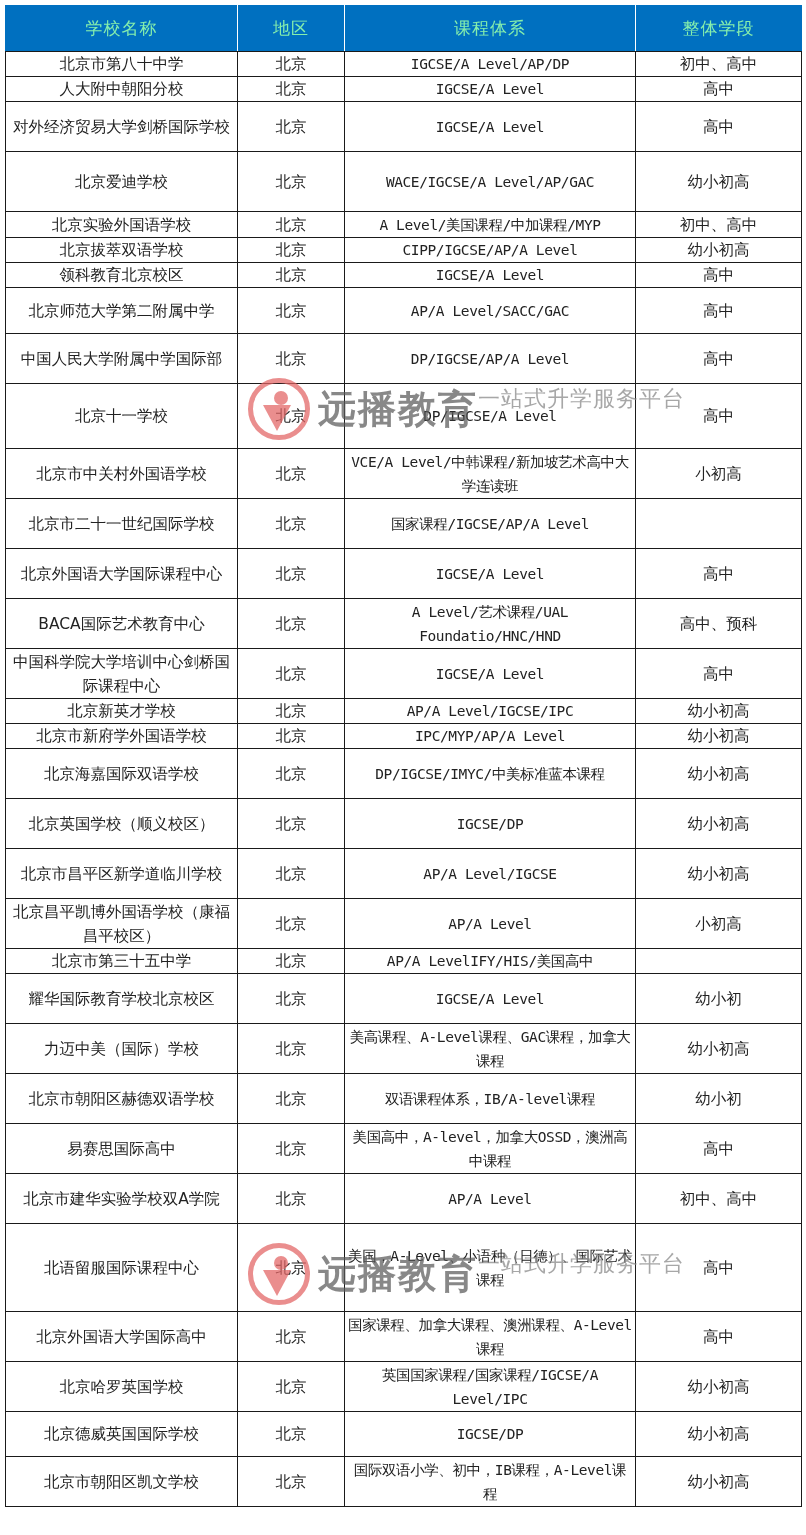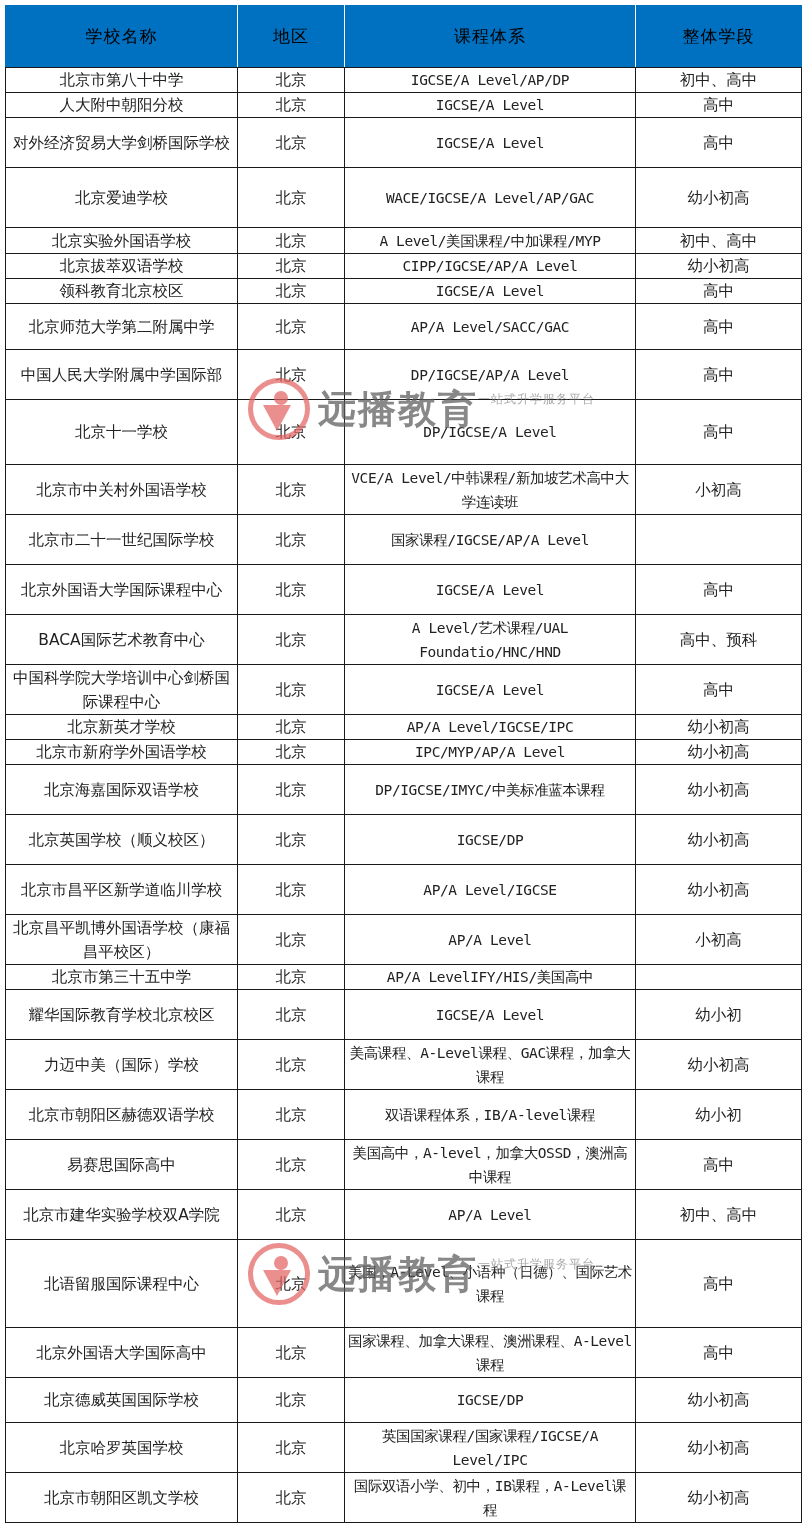--- a/index.html
+++ b/index.html
@@ -7,25 +7,25 @@
          font-family: "DejaVu Serif", "Liberation Serif", serif; color: #222; }
   table.schools {
     position: absolute; left: 5px; top: 5px;
     width: 796px; border-collapse: collapse; table-layout: fixed;
   }
   table.schools col.c1 { width: 232px; }
   table.schools col.c2 { width: 107px; }
   table.schools col.c3 { width: 291px; }
   table.schools col.c4 { width: 166px; }
   table.schools th {
-    background: #0070c0; color: #000000; height: 45px;
+    background: #0070c0; color: #86efac; height: 45px;
     font-family: "DejaVu Sans", "Liberation Sans", sans-serif;
     font-weight: normal; font-size: 17px; letter-spacing: 1px;
     border: 1px solid #1a1a1a; border-top-color: #0070c0;
-    border-left-color: #0070c0; border-right-color: #ffffff; padding: 8px;
+    border-left-color: #0070c0; border-right-color: #ffffff; padding: 0;
   }
   table.schools th:last-child { border-right-color: #0070c0; }
   table.schools td {
     border: 1px solid #1a1a1a; text-align: center; vertical-align: middle;
     font-size: 15.5px; line-height: 24px; padding: 0 4px;
     font-family: "DejaVu Sans", "Liberation Sans", sans-serif;
   }
   table.schools td.course {
     font-family: "DejaVu Sans Mono", "Liberation Mono", monospace;
     font-size: 14.5px; letter-spacing: -0.4px; padding: 0 2px;
@@ -48,21 +48,21 @@
     border-left: 14px solid transparent; border-right: 14px solid transparent;
     border-top: 26px solid rgba(226, 98, 98, 0.72);
   }
   .wm-text { margin-left: 8px; display: flex; flex-direction: row; }
   .wm-title {
     font-family: "DejaVu Sans", "Liberation Sans", sans-serif; font-weight: bold;
     font-size: 38px; line-height: 40px; color: rgba(90, 90, 90, 0.72); letter-spacing: 2px;
   }
   .wm-sub {
     font-family: "DejaVu Sans", "Liberation Sans", sans-serif;
-    font-size: 12px; line-height: 20px; color: rgba(130, 130, 130, 0.7); letter-spacing: 1px;
+    font-size: 22px; line-height: 20px; color: rgba(130, 130, 130, 0.7); letter-spacing: 1px;
   }
 </style>
 </head>
 <body>
 
 <table class="schools">
   <colgroup>
     <col class="c1">
       <col class="c2">
       <col class="c3">
@@ -244,30 +244,30 @@
         <td class="region">北京</td>
         <td class="course">美国，A-Level、小语种（日德）、国际艺术课程</td>
         <td>高中</td>
       </tr>
       <tr style="height: 50px;">
         <td>北京外国语大学国际高中</td>
         <td class="region">北京</td>
         <td class="course">国家课程、加拿大课程、澳洲课程、A-Level课程</td>
         <td>高中</td>
       </tr>
+      <tr style="height: 50px;">
+        <td>北京哈罗英国学校</td>
+        <td class="region">北京</td>
+        <td class="course">英国国家课程/国家课程/IGCSE/A Level/IPC</td>
+        <td>幼小初高</td>
+      </tr>
       <tr style="height: 45px;">
         <td>北京德威英国国际学校</td>
         <td class="region">北京</td>
         <td class="course">IGCSE/DP</td>
-        <td>幼小初高</td>
-      </tr>
-      <tr style="height: 50px;">
-        <td>北京哈罗英国学校</td>
-        <td class="region">北京</td>
-        <td class="course">英国国家课程/国家课程/IGCSE/A Level/IPC</td>
         <td>幼小初高</td>
       </tr>
       <tr style="height: 50px;">
         <td>北京市朝阳区凯文学校</td>
         <td class="region">北京</td>
         <td class="course">国际双语小学、初中，IB课程，A-Level课程</td>
         <td>幼小初高</td>
       </tr>
     </tbody>
 </table>

